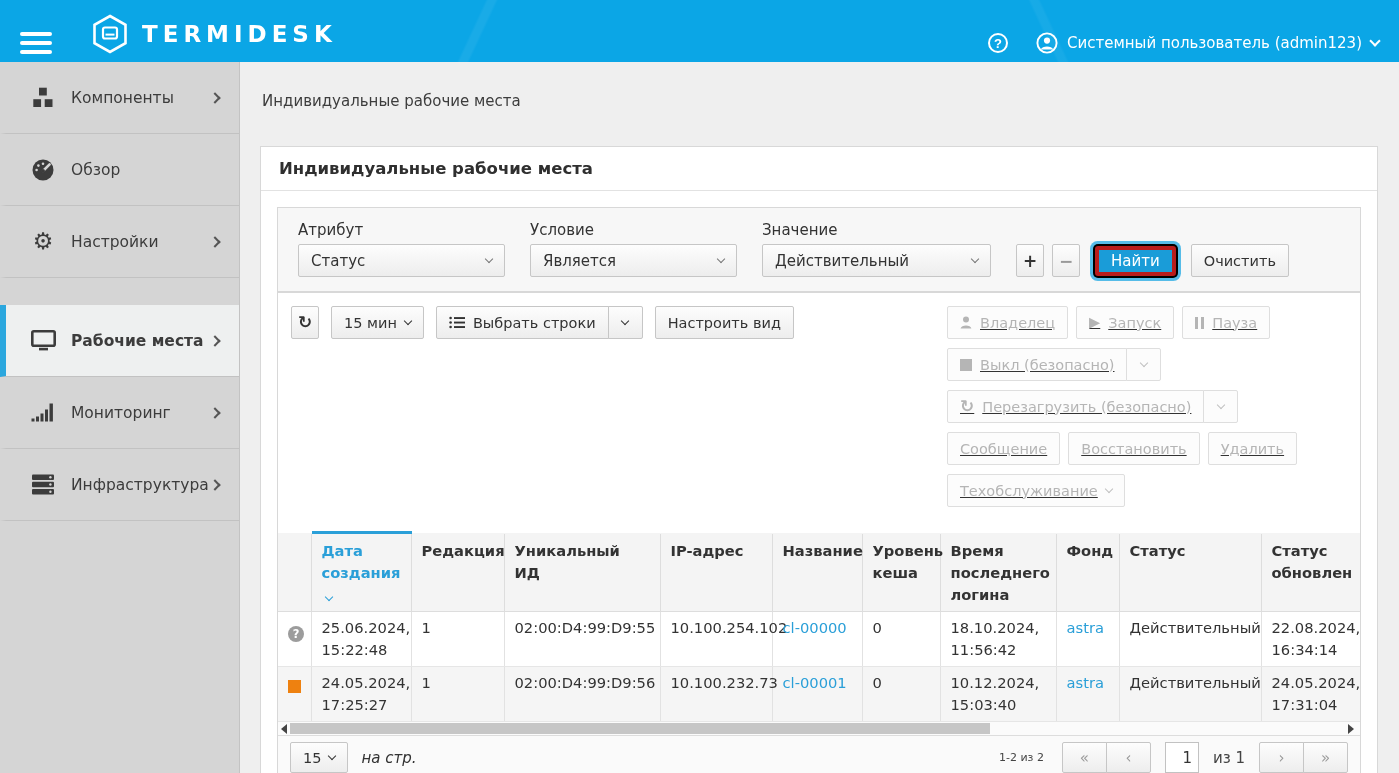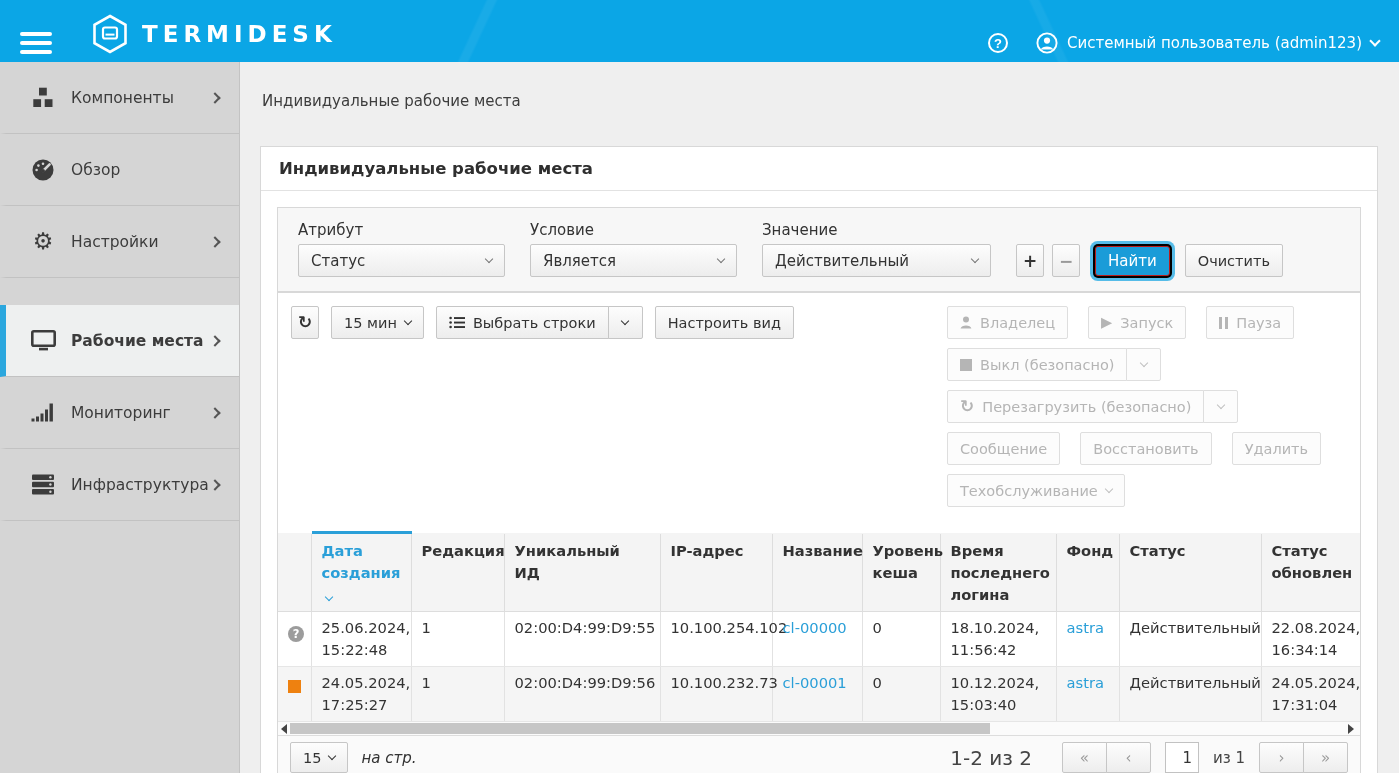--- a/index.html
+++ b/index.html
@@ -53,33 +53,33 @@
   .filter-box { border: 1px solid #d8d8d8; background: #f7f7f7; padding: 13px 20px 14px; display: flex; align-items: flex-end; }
   .fgroup { display: flex; flex-direction: column; margin-right: 25px; }
   .flabel { font-size: 15px; color: #333; margin-bottom: 5px; }
   .fselect { height: 33px; border: 1px solid #c6c6c6; background: linear-gradient(#fdfdfd, #ededed); display: flex; align-items: center; justify-content: space-between; padding: 0 12px; font-size: 15px; color: #333; cursor: pointer; border-radius: 2px; }
   .fselect .chev { color: #777; }
   .w207 { width: 207px; } .w229 { width: 229px; }
   .btn { height: 33px; border: 1px solid #c6c6c6; background: linear-gradient(#fdfdfd, #ededed); color: #333; font-size: 14.5px; font-family: inherit; padding: 0 12px; display: inline-flex; align-items: center; gap: 8px; border-radius: 2px; cursor: pointer; white-space: nowrap; }
   .btn.square { width: 28px; padding: 0; justify-content: center; font-size: 17px; font-weight: bold; }
   .btn.square.dim { color: #999; }
   .filter-actions { display: flex; align-items: center; gap: 8px; }
-  .btn.primary { height: 30px; background: #1a9cd8; border: 1px solid #b91c1c; color: #fff; font-size: 15px; border-radius: 3px; margin: 0 7px; box-shadow: 0 0 0 2px #000, 0 0 0 5px #56bce8; }
+  .btn.primary { height: 30px; background: #1a9cd8; border: 4px solid #b91c1c; color: #fff; font-size: 15px; border-radius: 3px; margin: 0 7px; box-shadow: 0 0 0 2px #000, 0 0 0 5px #56bce8; }
   .btn.lg { height: 33px; }
 
   
   .grid-box { border: 1px solid #d8d8d8; background: #fff; }
   .toolbar { padding: 13px 13px 0; display: flex; align-items: flex-start; }
   .tb-left { display: flex; gap: 12px; }
   .split { display: inline-flex; }
   .split .btn + .btn { margin-left: -1px; border-top-left-radius: 0; border-bottom-left-radius: 0; }
   .split .btn:first-child { border-top-right-radius: 0; border-bottom-right-radius: 0; }
   .split .btn.caret { width: 35px; justify-content: center; padding: 0; }
   .refresh-glyph { font-size: 17px; font-weight: bold; line-height: 1; }
-  .tb-right { margin-left: auto; width: 400px; display: flex; flex-wrap: wrap; gap: 9px 20px; justify-content: flex-start; align-content: flex-start; }
+  .tb-right { margin-left: auto; width: 400px; display: flex; flex-wrap: wrap; gap: 9px 8px; justify-content: flex-start; align-content: flex-start; text-decoration: underline; }
   .btn.disabled { color: #b5b5b5; background: #fcfcfc; border-color: #dedede; cursor: default; }
   .btn.disabled .chev { color: #c0c0c0; }
   .icon-pause { display: inline-block; width: 9px; height: 12px; border-left: 3.5px solid currentColor; border-right: 3.5px solid currentColor; }
   .icon-stop { display: inline-block; width: 12px; height: 12px; background: currentColor; }
   .glyph { line-height: 1; }
 
   
   table.grid { width: 100%; margin-top: 24px; border-collapse: collapse; table-layout: fixed; font-size: 14.7px; }
   .grid th { background: #f4f4f4; text-align: left; vertical-align: top; padding: 6px 10px 5px; font-weight: 600; color: #333; border-left: 1px solid #ddd; border-bottom: 1px solid #ddd; border-top: 3px solid transparent; line-height: 1.5; cursor: pointer; }
   .grid th:first-child { border-left: none; }
@@ -98,21 +98,21 @@
   .hs-thumb { position: absolute; left: 12px; top: 1px; height: 11px; width: 700px; background: #c6c6c6; cursor: grab; }
   .hs-arrow { position: absolute; top: 2px; width: 0; height: 0; border-top: 5px solid transparent; border-bottom: 5px solid transparent; cursor: pointer; }
   .hs-arrow.left { left: 3px; border-right: 6px solid #444; }
   .hs-arrow.right { right: 6px; border-left: 6px solid #444; }
 
   
   .grid-footer { border-top: 1px solid #ddd; background: #fafafa; padding: 6px 12px; display: flex; align-items: center; }
   .pagesize { height: 31px; }
   .per-page { margin-left: 13px; font-size: 15px; color: #333; font-style: italic; }
   .pager { margin-left: auto; display: flex; align-items: center; gap: 14px; }
-  .range { font-size: 20px; color: #444; margin-right: 16px; }
+  .range { font-size: 11px; color: #444; margin-right: 4px; }
   .pg-btn { width: 45px; height: 31px; justify-content: center; color: #9a9a9a; font-size: 15px; padding: 0; }
   .page-input { width: 34px; height: 31px; border: 1px solid #c2c2c2; background: #fff; text-align: right; padding: 0 6px; font-size: 15px; font-family: inherit; color: #333; }
   .of-label { font-size: 15px; color: #444; }
 </style>
 </head>
 <body>
 
 <div class="app">
 
   <header class="topbar">

